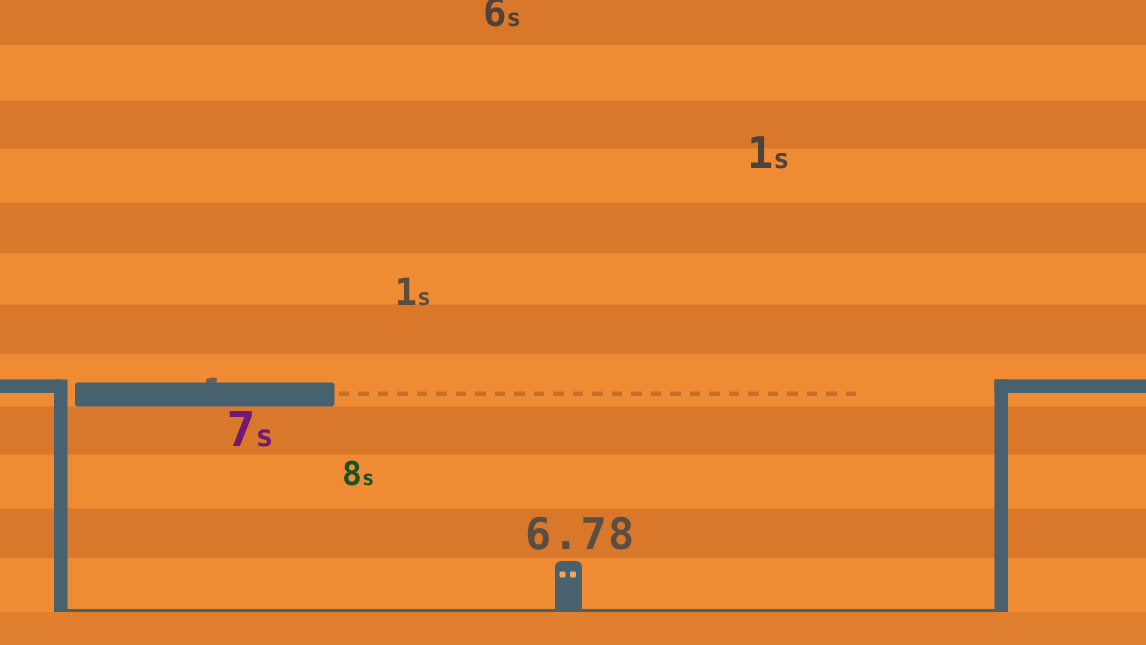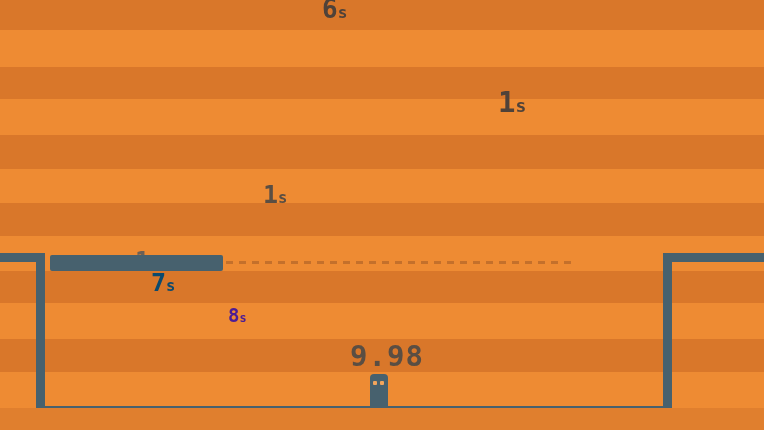--- a/index.html
+++ b/index.html
@@ -76,22 +76,22 @@
     font-weight: bold;
     line-height: 1;
     white-space: nowrap;
   }
   .label .unit { font-size: 0.62em; }
 
   .lbl-top      { left: 322px; top: -4px;  font-size: 26px; color:#4f4239; }
   .lbl-right    { left: 498px; top: 88px;  font-size: 29px; color:#4f4239; }
   .lbl-mid      { left: 263px; top: 182px; font-size: 25px; color:#5a4e43; }
   .lbl-onplat   { left: 135px; top: 249px; font-size: 24px; color:#6b6056; z-index: 1; }
-  .lbl-under    { left: 151px; top: 270px; font-size: 25px; color:#0c4a6e; }
-  .lbl-pit      { left: 228px; top: 306px; font-size: 19px; color:#4c1d95; }
+  .lbl-under    { left: 151px; top: 270px; font-size: 32px; color:#701a75; }
+  .lbl-pit      { left: 228px; top: 306px; font-size: 22px; color:#14532d; }
 
   
   .platform { z-index: 2; }
   .lbl-onplat { z-index: 1; }
 
   
   .countdown {
     position: absolute;
     left: 350px;
     top: 342px;
@@ -150,20 +150,20 @@
   <div class="solid ledge-left"></div>
   <div class="solid wall-left"></div>
   <div class="solid floor"></div>
   <div class="solid wall-right"></div>
   <div class="solid ledge-right"></div>
 
   <div class="dash-guide"></div>
 
   <div class="platform"></div>
 
-  <div class="countdown">9.98</div>
+  <div class="countdown">6.78</div>
 
   <div class="player">
     <span class="eye left"></span>
     <span class="eye right"></span>
   </div>
 
 </div>
 
 </body></html>

